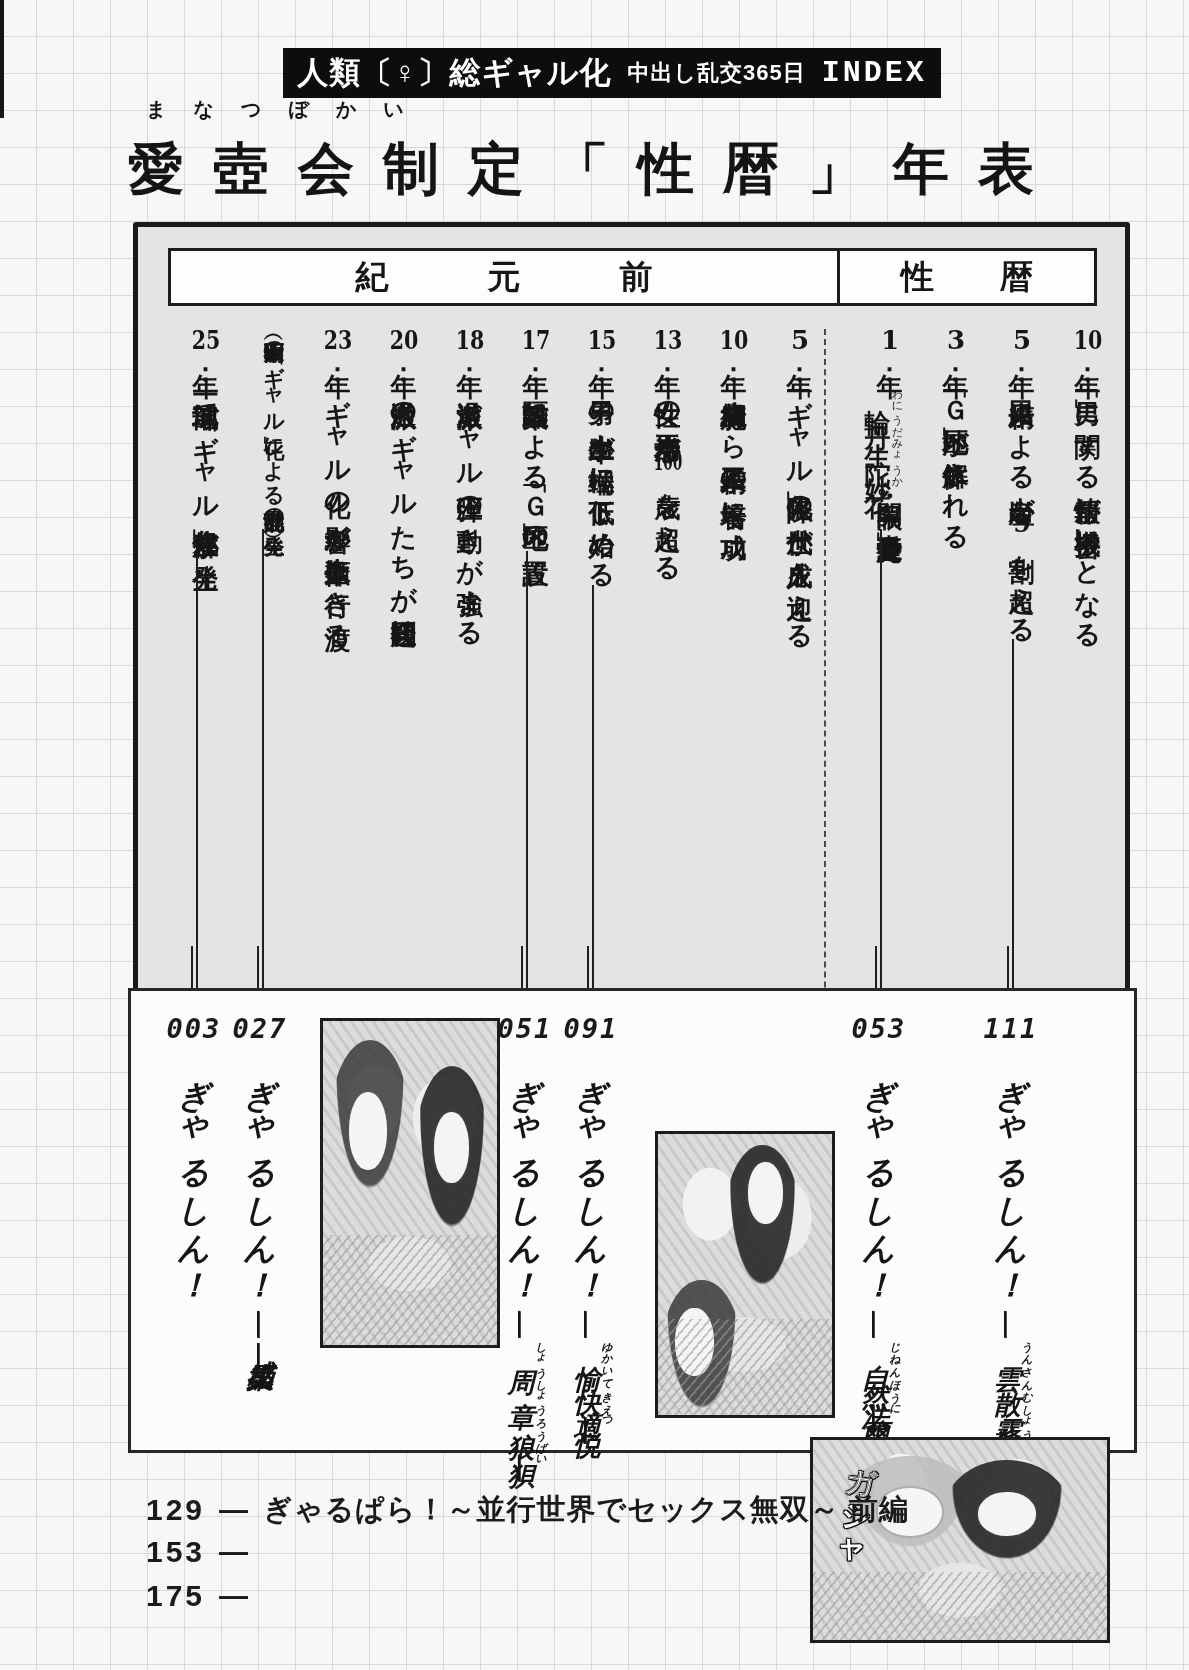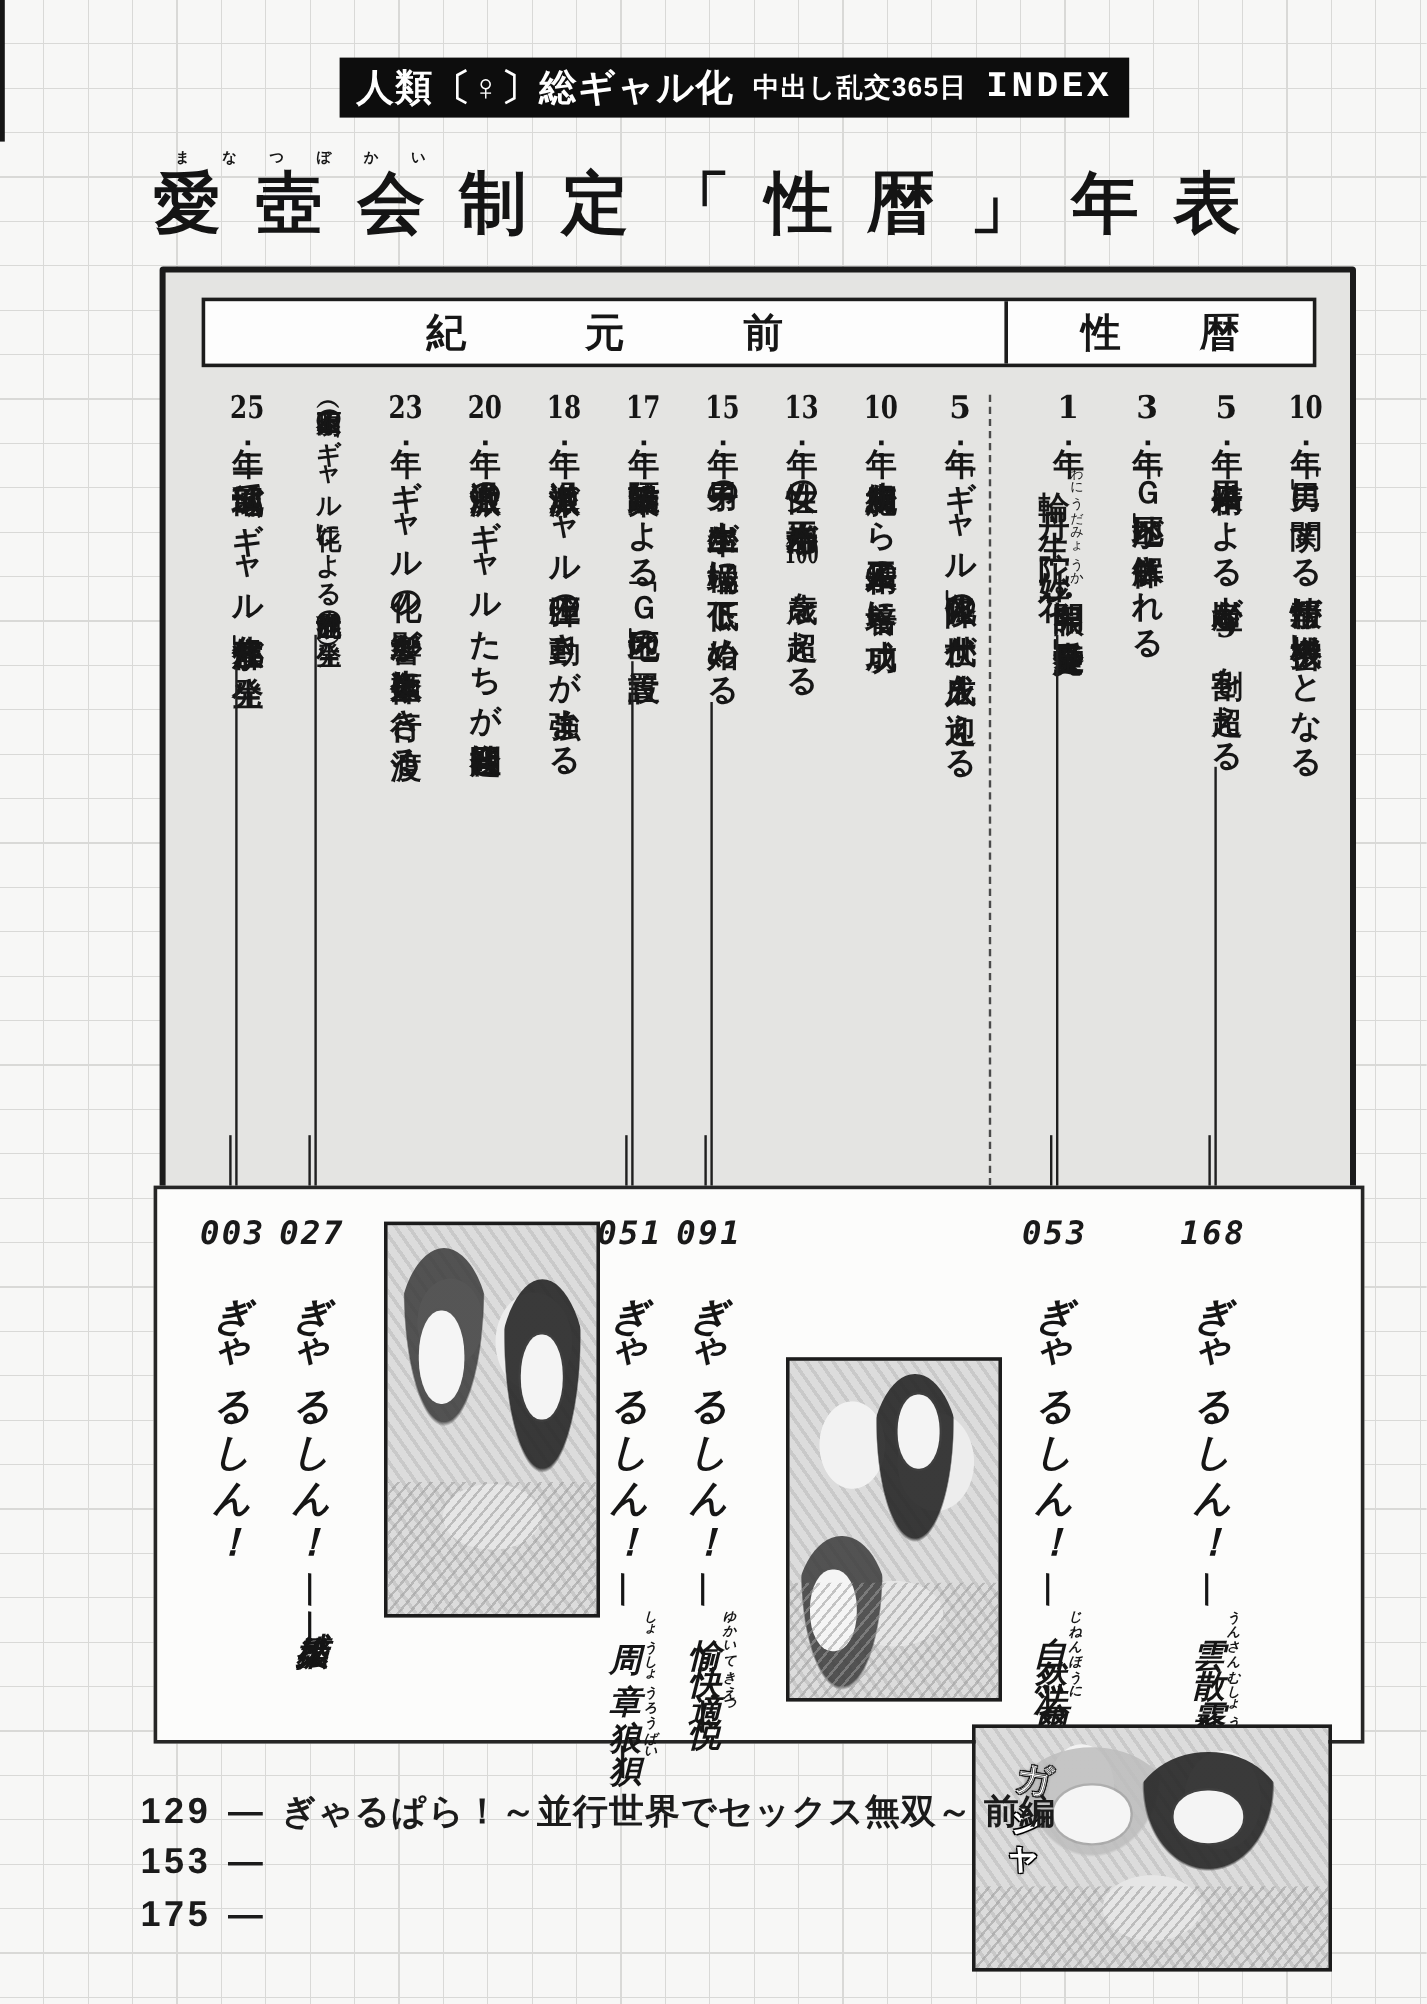--- a/index.html
+++ b/index.html
@@ -26,23 +26,23 @@
     background:#0d0d0d; color:#fff;
     display:flex; align-items:center; justify-content:center; gap:16px;
     font-family:"Liberation Sans", sans-serif; font-weight:bold; white-space:nowrap;
   }
   .banner .b-main{ font-size:31px; letter-spacing:1px; }
   .banner .b-sub{ font-size:22px; letter-spacing:1px; }
   .banner .b-index{ font-size:30px; letter-spacing:3px; font-family:"Liberation Mono", monospace; }
 
   
   .title-ruby{
-    position:absolute; left:146px; top:123px;
+    position:absolute; left:146px; top:96px;
     font-family:Liberation Sans, sans-serif; font-weight:bold;
-    font-size:12px; letter-spacing:27px; white-space:nowrap;
+    font-size:20px; letter-spacing:27px; white-space:nowrap;
   }
   .main-title{
     position:absolute; left:128px; top:132px; width:940px;
     font-family:"Liberation Sans", sans-serif; font-weight:900;
     font-size:56px; letter-spacing:29px; white-space:nowrap; color:#141414;
   }
 
   
   .tl-table{
     position:absolute; left:133px; top:222px; width:997px; height:893px;
@@ -125,21 +125,21 @@
     background:repeating-linear-gradient(-50deg, #9a9a9a 0 2px, transparent 2px 7px); opacity:.55; }
   .sfx{
     position:absolute; writing-mode:vertical-rl;
     font-family:"Liberation Sans", sans-serif; font-weight:900; font-size:30px;
     color:#fff; text-shadow:0 0 3px #000, 1px 1px 0 #000, -1px -1px 0 #000, 1px -1px 0 #000, -1px 1px 0 #000;
     transform:rotate(8deg); letter-spacing:4px;
   }
 
   
   .footer-row{
-    position:absolute; left:117px; white-space:nowrap;
+    position:absolute; left:146px; white-space:nowrap;
     font-family:"Liberation Sans", sans-serif; font-weight:bold;
     font-size:29px; color:#1b1b1b; letter-spacing:1px;
     display:flex; gap:14px; align-items:center;
   }
   .footer-row .f-num{ font-size:30px; letter-spacing:3px; }
 </style>
 </head>
 <body>
 
 <div class="page"></div>
@@ -228,21 +228,21 @@
 <div class="connector" style="left:1007px"></div>
 <div class="connector" style="left:875px"></div>
 <div class="connector" style="left:587px"></div>
 <div class="connector" style="left:521px"></div>
 <div class="connector" style="left:257px"></div>
 <div class="connector" style="left:191px"></div>
 
 <div class="chapter-box">
 
   <div class="ch-entry" style="left:820px">
-    <div class="ch-num">168</div>
+    <div class="ch-num">111</div>
     <div class="ch-col">
       <span class="ch-title">ぎゃるしん！</span>
       <span class="ch-sub"><span>―</span><ruby><span>雲散霧消</span><rt>うんさんむしょう</rt></ruby><span>―</span></span>
     </div>
   </div>
 
   <div class="ch-entry" style="left:688px">
     <div class="ch-num">053</div>
     <div class="ch-col">
       <span class="ch-title">ぎゃるしん！</span>

